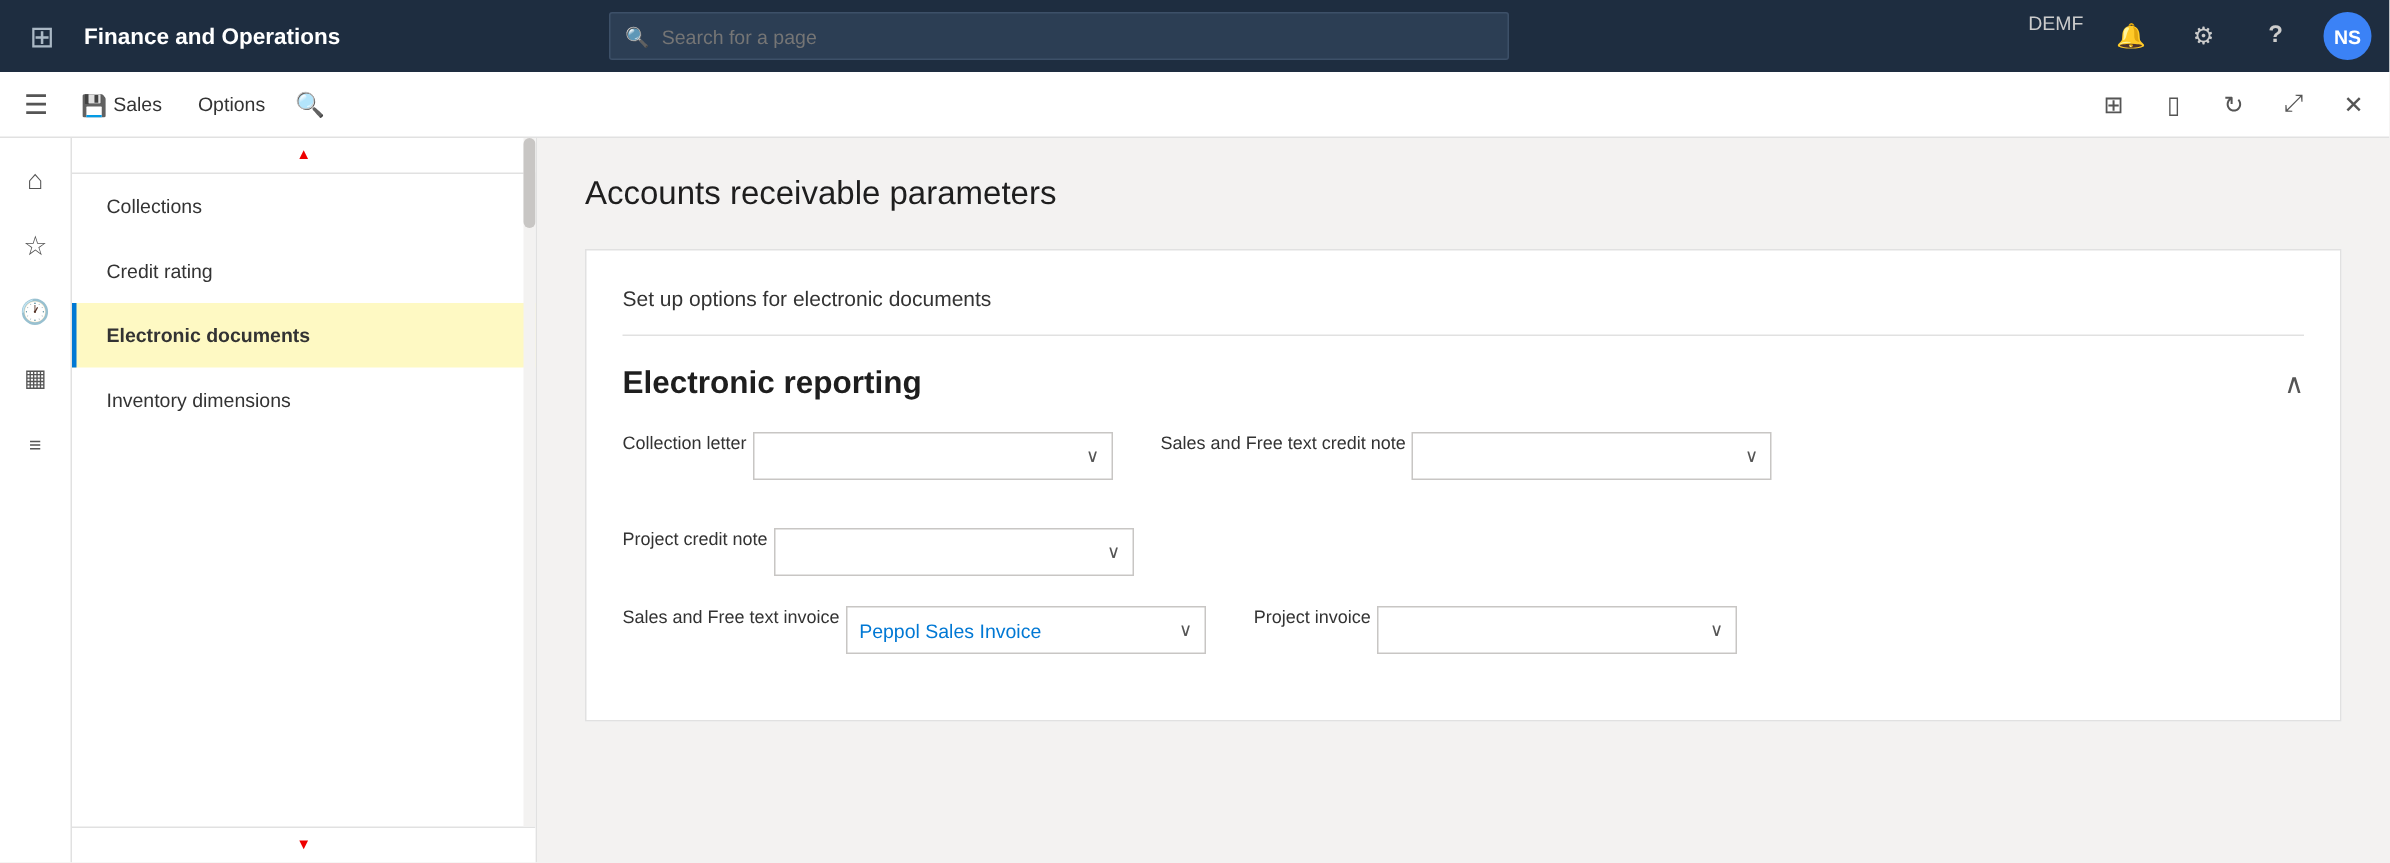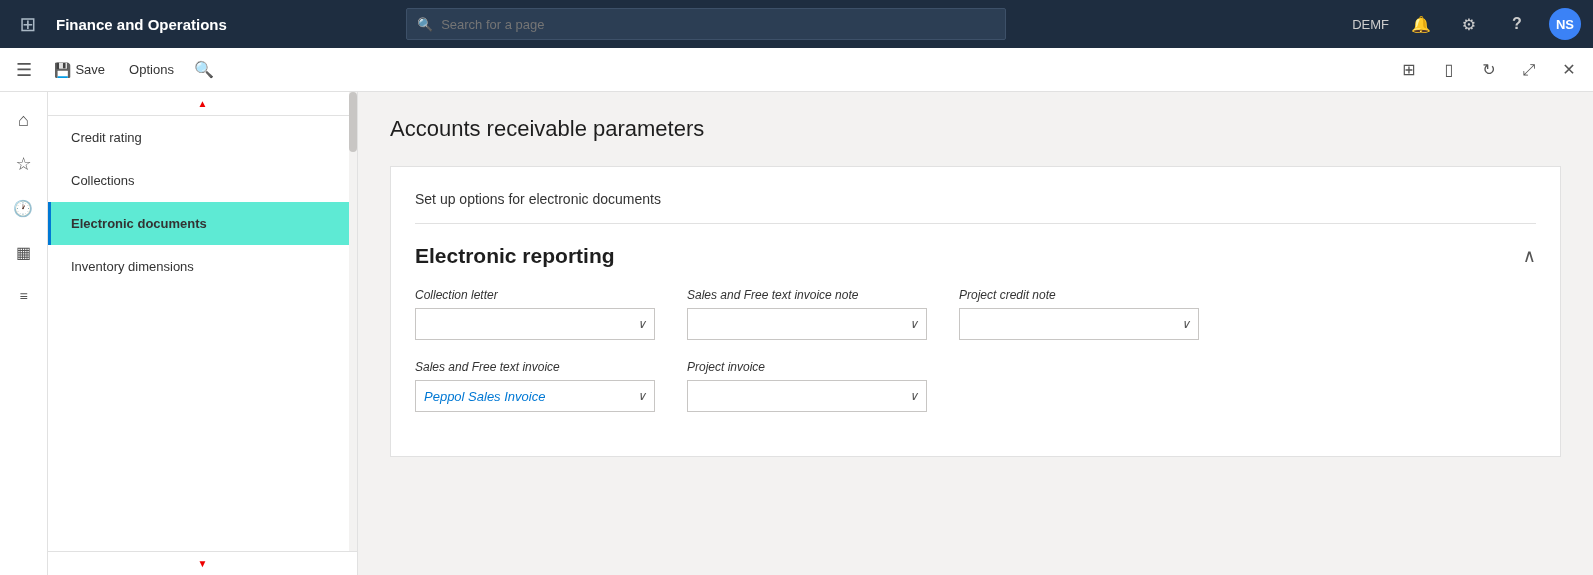--- a/index.html
+++ b/index.html
@@ -26,21 +26,21 @@
       background: #2c3e54; border: 1px solid #3d5068;
       border-radius: 2px; height: 32px;
       display: flex; align-items: center; padding: 0 10px; gap: 8px;
       color: #aab8c5;
     }
     .nav-search input {
       background: transparent; border: none; outline: none;
       color: #ccc; font-size: 13px; width: 100%;
     }
     .nav-right {
-      display: flex; align-items: center; gap: 16px; margin-left: auto;
+      display: flex; gap: 16px; margin-left: auto;
     }
     .nav-right span { color: #ccc; font-size: 13px; cursor: pointer; }
     .nav-avatar {
       width: 32px; height: 32px; border-radius: 50%; background: #3b82f6;
       display: flex; align-items: center; justify-content: center;
       color: #fff; font-size: 13px; font-weight: 600; cursor: pointer;
     }
 
     
     .action-bar {
@@ -104,21 +104,21 @@
     .scrollbar-thumb {
       position: absolute; right: 0; top: 0; width: 8px; height: 60px;
       background: #c8c6c4; border-radius: 4px;
     }
     .nav-item {
       padding: 14px 20px;
       cursor: pointer; color: #333; font-size: 13px;
       border-left: 3px solid transparent;
     }
     .nav-item.active {
-      font-weight: 600; border-left: 3px solid #0078d4; background: #5eead4;
+      font-weight: 600; border-left: 3px solid #0078d4; background: #fef9c3;
     }
     .nav-scroll-arrow {
       width: 100%; height: 24px; display: flex; align-items: center; justify-content: center;
       cursor: pointer; color: #888; background: #fff; border: none;
       border-top: 1px solid #e1e1e1;
     }
 
     
     .content-area {
       flex: 1; overflow-y: auto; padding: 24px 32px;
@@ -142,21 +142,21 @@
     }
     .section-divider {
       border: none; border-top: 1px solid #e1e1e1; margin-bottom: 20px;
     }
 
     
     .form-row {
       display: flex; gap: 32px; margin-bottom: 20px; flex-wrap: wrap;
     }
     .form-group {
-      display: flex; flex-direction: column; gap: 4px; min-width: 200px; font-style: italic;
+      display: flex; flex-direction: row; gap: 4px; min-width: 200px;
     }
     .form-label {
       font-size: 12px; color: #333; margin-bottom: 2px;
     }
     .form-select {
       width: 240px; height: 32px;
       border: 1px solid #c8c6c4;
       background: #fff;
       display: flex; align-items: center; justify-content: space-between;
       padding: 0 8px;
@@ -185,21 +185,21 @@
     <button class="action-icon-btn" style="color:#ccc;">⚙</button>
     <button class="action-icon-btn" style="color:#ccc; font-weight:600;">?</button>
     <div class="nav-avatar">NS</div>
   </div>
 </nav>
 
 <div class="action-bar">
   <button class="action-icon-btn" style="font-size:18px; color:#555;">☰</button>
   <button class="action-bar-btn">
     <span style="color:#0078d4; font-size:14px;">💾</span>
-    <span>Save</span>
+    <span>Sales</span>
   </button>
   <button class="action-bar-btn">
     <span>Options</span>
   </button>
   <button class="action-icon-btn">🔍</button>
   <div class="action-bar-right">
     <button class="action-icon-btn" style="font-size:16px;">⊞</button>
     <button class="action-icon-btn" style="font-size:16px;">▯</button>
     <button class="action-icon-btn" style="font-size:16px;">↻</button>
     <button class="action-icon-btn" style="font-size:16px;">⤢</button>
@@ -216,24 +216,24 @@
     <button class="sidebar-icon-btn" style="font-size:16px;">▦</button>
     <button class="sidebar-icon-btn" style="font-size:14px;">≡</button>
   </div>
 
   <div class="nav-panel">
     <div class="nav-scroll">
 
       <button class="nav-scroll-arrow" style="border-bottom:1px solid #e1e1e1; border-top:none; color:#e00; font-size:10px;">▲</button>
 
       <div class="nav-item">
+        <span>Collections</span>
+      </div>
+      <div class="nav-item">
         <span>Credit rating</span>
-      </div>
-      <div class="nav-item">
-        <span>Collections</span>
       </div>
       <div class="nav-item active">
         <span>Electronic documents</span>
       </div>
       <div class="nav-item">
         <span>Inventory dimensions</span>
       </div>
 
       <div class="scrollbar-track">
         <div class="scrollbar-thumb"></div>
@@ -257,21 +257,21 @@
 
       <div class="form-row">
         <div class="form-group">
           <label class="form-label">Collection letter</label>
           <div class="form-select">
             <span class="form-select-value"></span>
             <span class="chevron">∨</span>
           </div>
         </div>
         <div class="form-group">
-          <label class="form-label">Sales and Free text invoice note</label>
+          <label class="form-label">Sales and Free text credit note</label>
           <div class="form-select">
             <span class="form-select-value"></span>
             <span class="chevron">∨</span>
           </div>
         </div>
         <div class="form-group">
           <label class="form-label">Project credit note</label>
           <div class="form-select">
             <span class="form-select-value"></span>
             <span class="chevron">∨</span>

